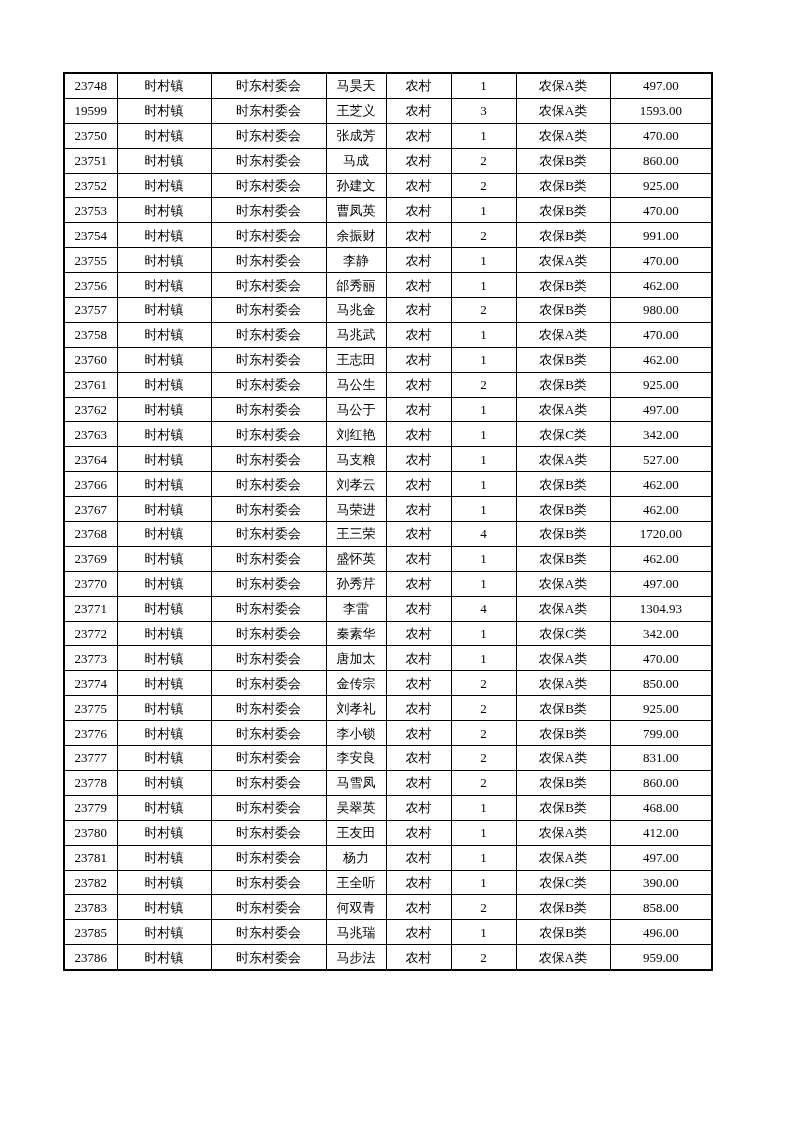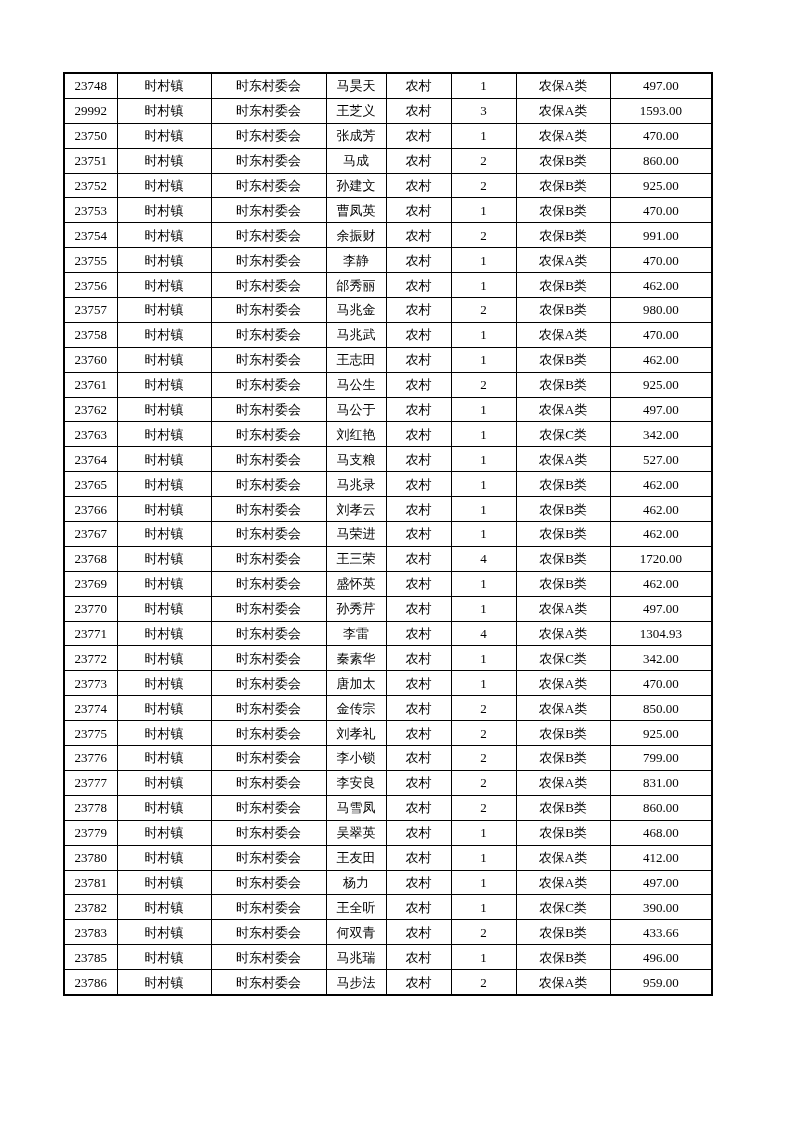--- a/index.html
+++ b/index.html
@@ -72,21 +72,21 @@
     <td>23748</td>
     <td>时村镇</td>
     <td>时东村委会</td>
     <td>马昊天</td>
     <td>农村</td>
     <td>1</td>
     <td>农保A类</td>
     <td>497.00</td>
   </tr>
         <tr>
-    <td>29992</td>
+    <td>19599</td>
     <td>时村镇</td>
     <td>时东村委会</td>
     <td>王芝义</td>
     <td>农村</td>
     <td>3</td>
     <td>农保A类</td>
     <td>1593.00</td>
   </tr>
         <tr>
     <td>23750</td>
@@ -222,30 +222,20 @@
     <td>23764</td>
     <td>时村镇</td>
     <td>时东村委会</td>
     <td>马支粮</td>
     <td>农村</td>
     <td>1</td>
     <td>农保A类</td>
     <td>527.00</td>
   </tr>
         <tr>
-    <td>23765</td>
-    <td>时村镇</td>
-    <td>时东村委会</td>
-    <td>马兆录</td>
-    <td>农村</td>
-    <td>1</td>
-    <td>农保B类</td>
-    <td>462.00</td>
-  </tr>
-        <tr>
     <td>23766</td>
     <td>时村镇</td>
     <td>时东村委会</td>
     <td>刘孝云</td>
     <td>农村</td>
     <td>1</td>
     <td>农保B类</td>
     <td>462.00</td>
   </tr>
         <tr>
@@ -409,21 +399,21 @@
     <td>390.00</td>
   </tr>
         <tr>
     <td>23783</td>
     <td>时村镇</td>
     <td>时东村委会</td>
     <td>何双青</td>
     <td>农村</td>
     <td>2</td>
     <td>农保B类</td>
-    <td>433.66</td>
+    <td>858.00</td>
   </tr>
         <tr>
     <td>23785</td>
     <td>时村镇</td>
     <td>时东村委会</td>
     <td>马兆瑞</td>
     <td>农村</td>
     <td>1</td>
     <td>农保B类</td>
     <td>496.00</td>

